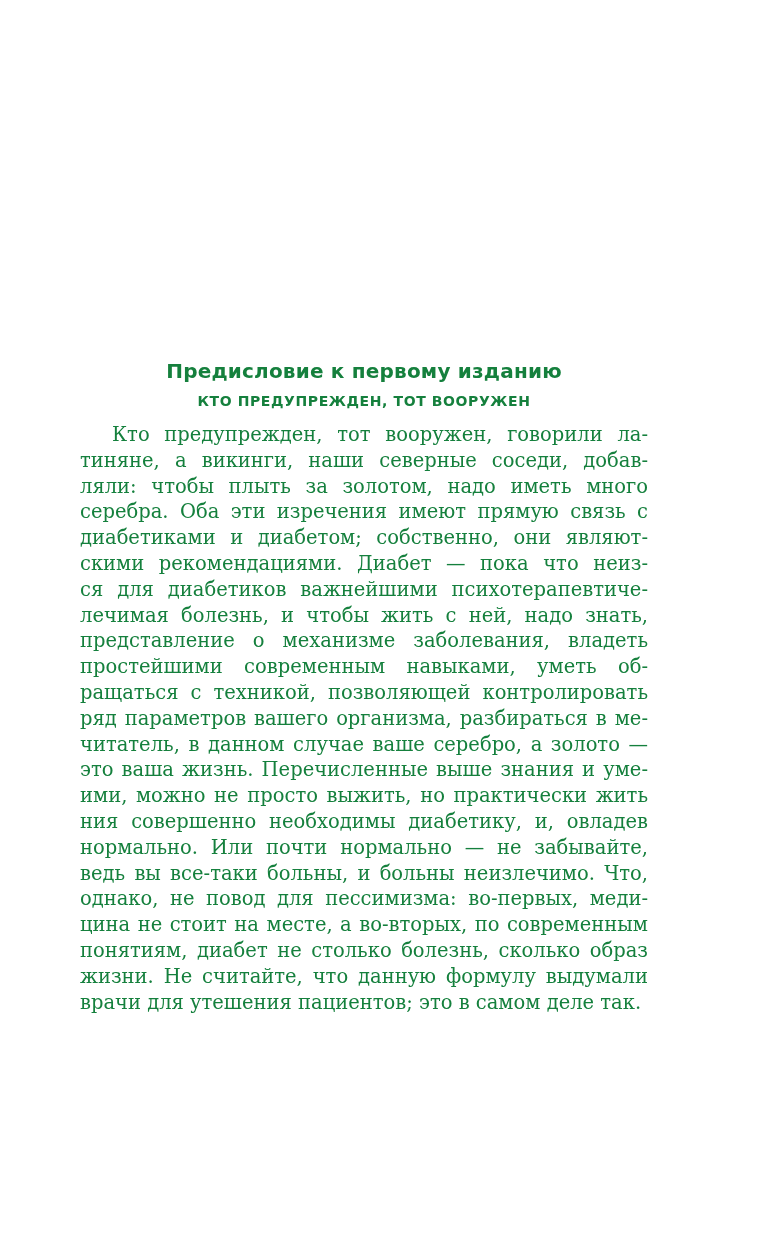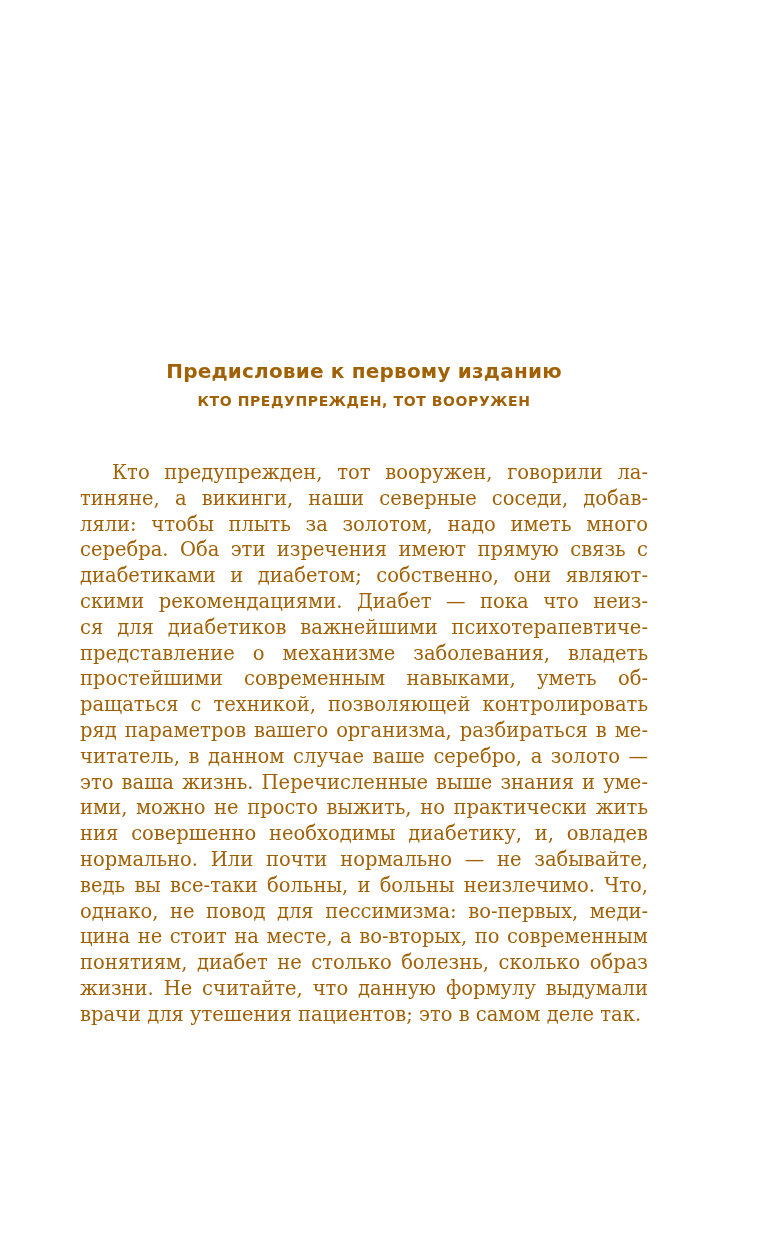--- a/index.html
+++ b/index.html
@@ -7,21 +7,21 @@
     padding: 0;
     background: #ffffff;
   }
   .page {
     position: relative;
     width: 768px;
     height: 1164px;
     background: #ffffff;
     overflow: hidden;
     font-family: "DejaVu Serif", "Liberation Serif", serif;
-    color: #a16207;
+    color: #15803d;
   }
   .heading-block {
     position: absolute;
     top: 356px;
     left: 80px;
     width: 568px;
     text-align: center;
     font-family: "DejaVu Sans", "Liberation Sans", sans-serif;
     font-weight: bold;
   }
@@ -30,21 +30,21 @@
     line-height: 30px;
     letter-spacing: 0.2px;
   }
   .heading-main {
     font-size: 14px;
     line-height: 31px;
     letter-spacing: 0.6px;
   }
   .body-text {
     position: absolute;
-    top: 460px;
+    top: 422px;
     left: 80px;
     width: 568px;
     font-size: 19.5px;
   }
   .line {
     line-height: 25.8px;
     text-align: justify;
     text-align-last: justify;
     white-space: normal;
   }
@@ -66,20 +66,21 @@
   </div>
 
   <div class="body-text">
       <div class="line first">Кто предупрежден, тот вооружен, говорили ла-</div>
       <div class="line">тиняне, а викинги, наши северные соседи, добав-</div>
       <div class="line">ляли: чтобы плыть за золотом, надо иметь много</div>
       <div class="line">серебра. Оба эти изречения имеют прямую связь с</div>
       <div class="line">диабетиками и диабетом; собственно, они являют-</div>
       <div class="line">скими рекомендациями. Диабет — пока что неиз-</div>
       <div class="line">ся для диабетиков важнейшими психотерапевтиче-</div>
+      <div class="line">лечимая болезнь, и чтобы жить с ней, надо знать,</div>
       <div class="line">представление о механизме заболевания, владеть</div>
       <div class="line">простейшими современным навыками, уметь об-</div>
       <div class="line">ращаться с техникой, позволяющей контролировать</div>
       <div class="line">ряд параметров вашего организма, разбираться в ме-</div>
       <div class="line">читатель, в данном случае ваше серебро, а золото —</div>
       <div class="line">это ваша жизнь. Перечисленные выше знания и уме-</div>
       <div class="line">ими, можно не просто выжить, но практически жить</div>
       <div class="line">ния совершенно необходимы диабетику, и, овладев</div>
       <div class="line">нормально. Или почти нормально — не забывайте,</div>
       <div class="line">ведь вы все-таки больны, и больны неизлечимо. Что,</div>

